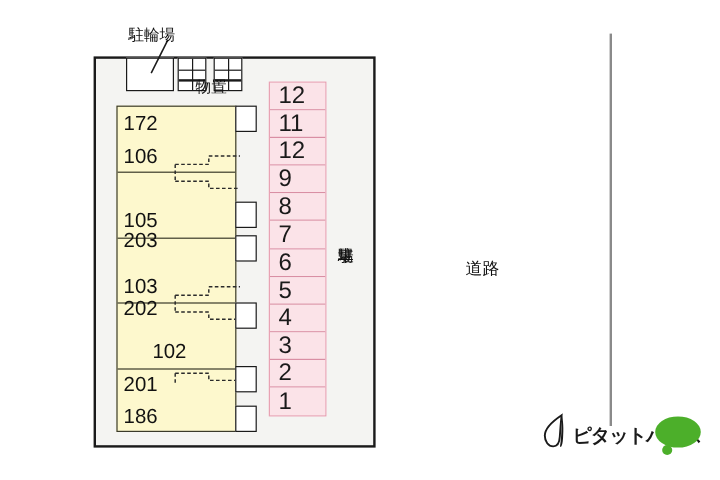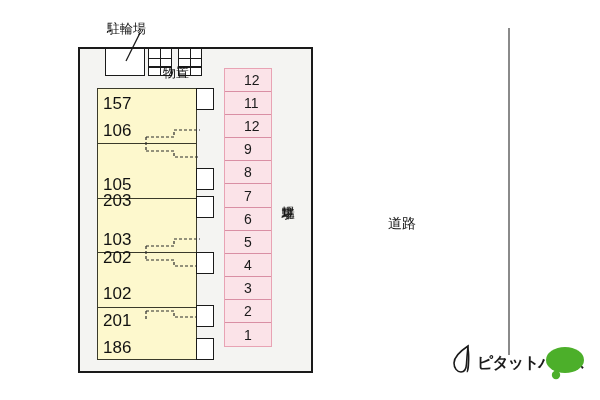--- a/index.html
+++ b/index.html
@@ -160,24 +160,24 @@
   .stall {
     position: relative;
     height: 23.1px;
     border-bottom: 1.3px solid #d98fa4;
     box-sizing: border-box;
     background: #fbe3e8;
   }
   .stall:last-child { border-bottom: none; }
   .stall-num {
     position: absolute;
-    left: 19px;
+    left: 7px;
     top: 50%;
     transform: translateY(-50%);
-    font-size: 14px;
+    font-size: 20px;
     color: #1a1a1a;
     line-height: 1;
   }
   .parking-label {
     position: absolute;
     left: 281px;
     top: 196px;
     font-size: 13px;
     color: #111111;
     writing-mode: vertical-rl;
@@ -235,21 +235,21 @@
   <div class="shed shed-b">
     <span class="vline"></span>
     <span class="hline h1"></span>
     <span class="hline h2"></span>
   </div>
   <div class="shed-label">物置</div>
 
   <div class="building">
 
     <div class="unit-row" style="top:0px;height:27.2px;">
-      <span class="unit-label">157</span>
+      <span class="unit-label">172</span>
     </div>
     <div class="unit-row" style="top:27.2px;height:27.2px;">
       <span class="unit-label">106</span>
     </div>
     <div class="unit-divider" style="top:54.4px;"></div>
 
     <div class="unit-row" style="top:81.6px;height:27.2px;">
       <span class="unit-label">105</span>
     </div>
     <div class="unit-divider" style="top:108.8px;"></div>
@@ -258,21 +258,21 @@
       <span class="unit-label">203</span>
     </div>
     <div class="unit-row" style="top:136px;height:27.2px;">
       <span class="unit-label">103</span>
     </div>
     <div class="unit-divider" style="top:163.2px;"></div>
 
     <div class="unit-row" style="top:154px;height:27.2px;">
       <span class="unit-label">202</span>
     </div>
-    <div class="unit-row" style="top:190.4px;height:27.2px;">
+    <div class="unit-row" style="top:190.4px;height:27.2px;margin-left:24px;">
       <span class="unit-label">102</span>
     </div>
     <div class="unit-divider" style="top:217.6px;"></div>
 
     <div class="unit-row" style="top:217.6px;height:27.2px;">
       <span class="unit-label">201</span>
     </div>
     <div class="unit-row" style="top:244.8px;height:27.2px;">
       <span class="unit-label">186</span>
     </div>

